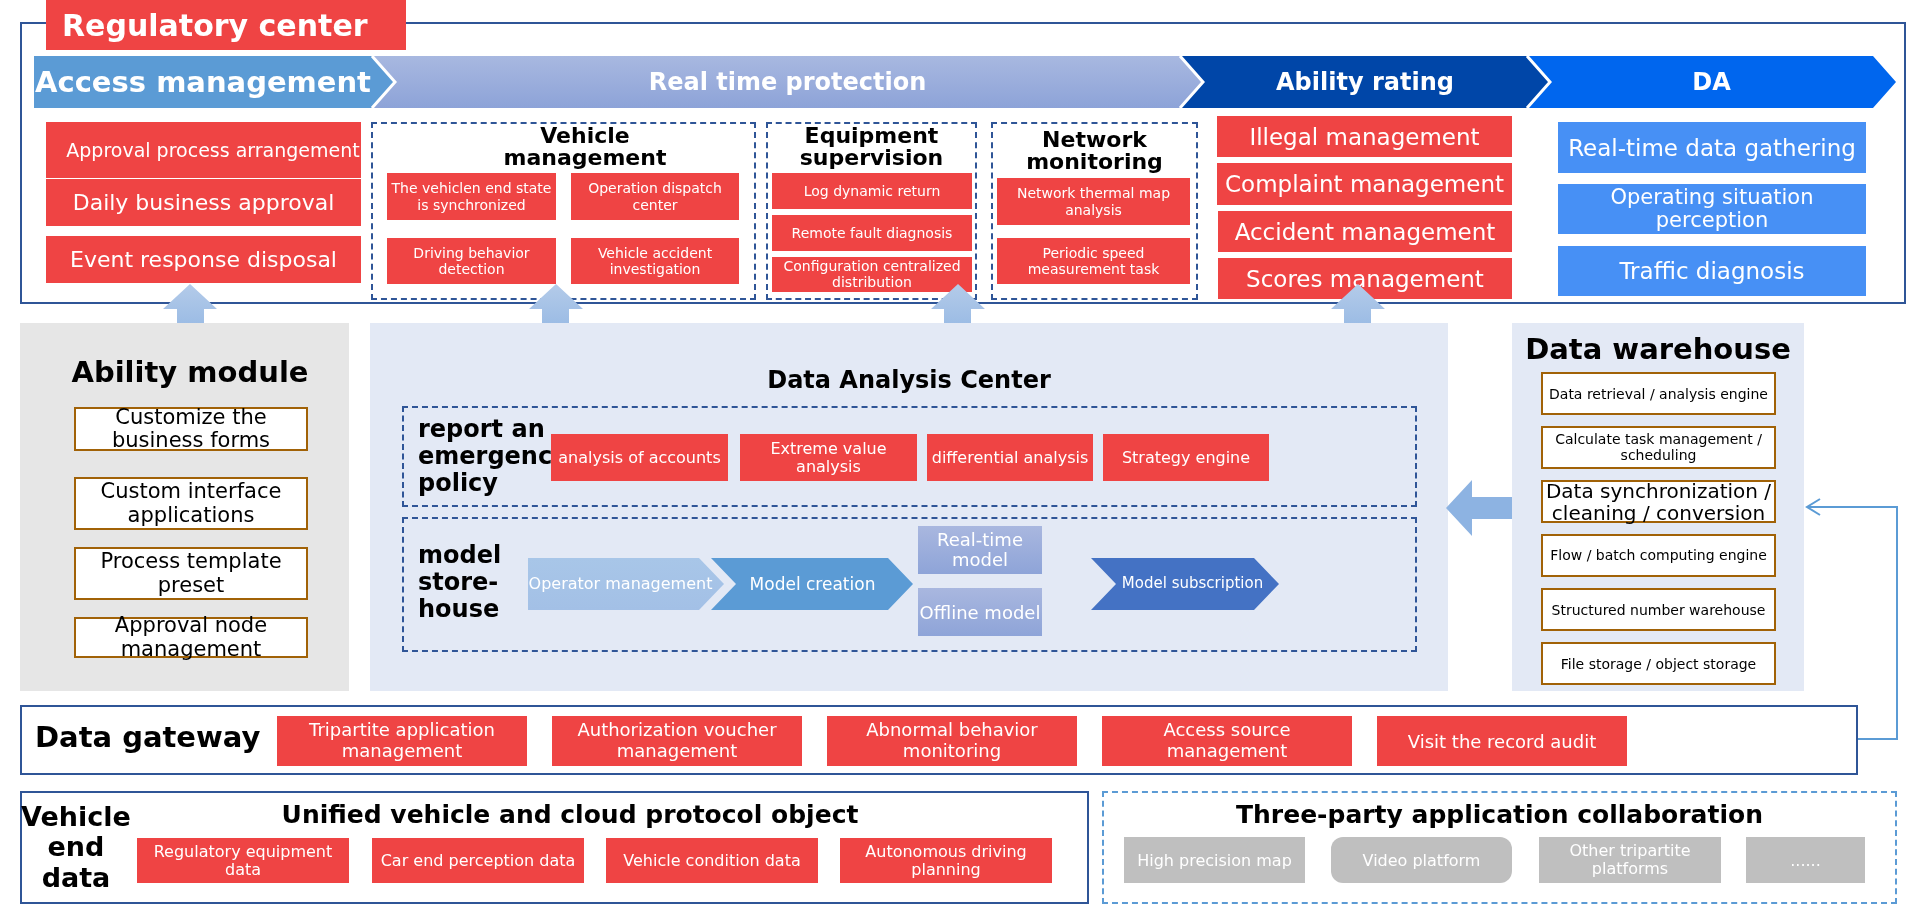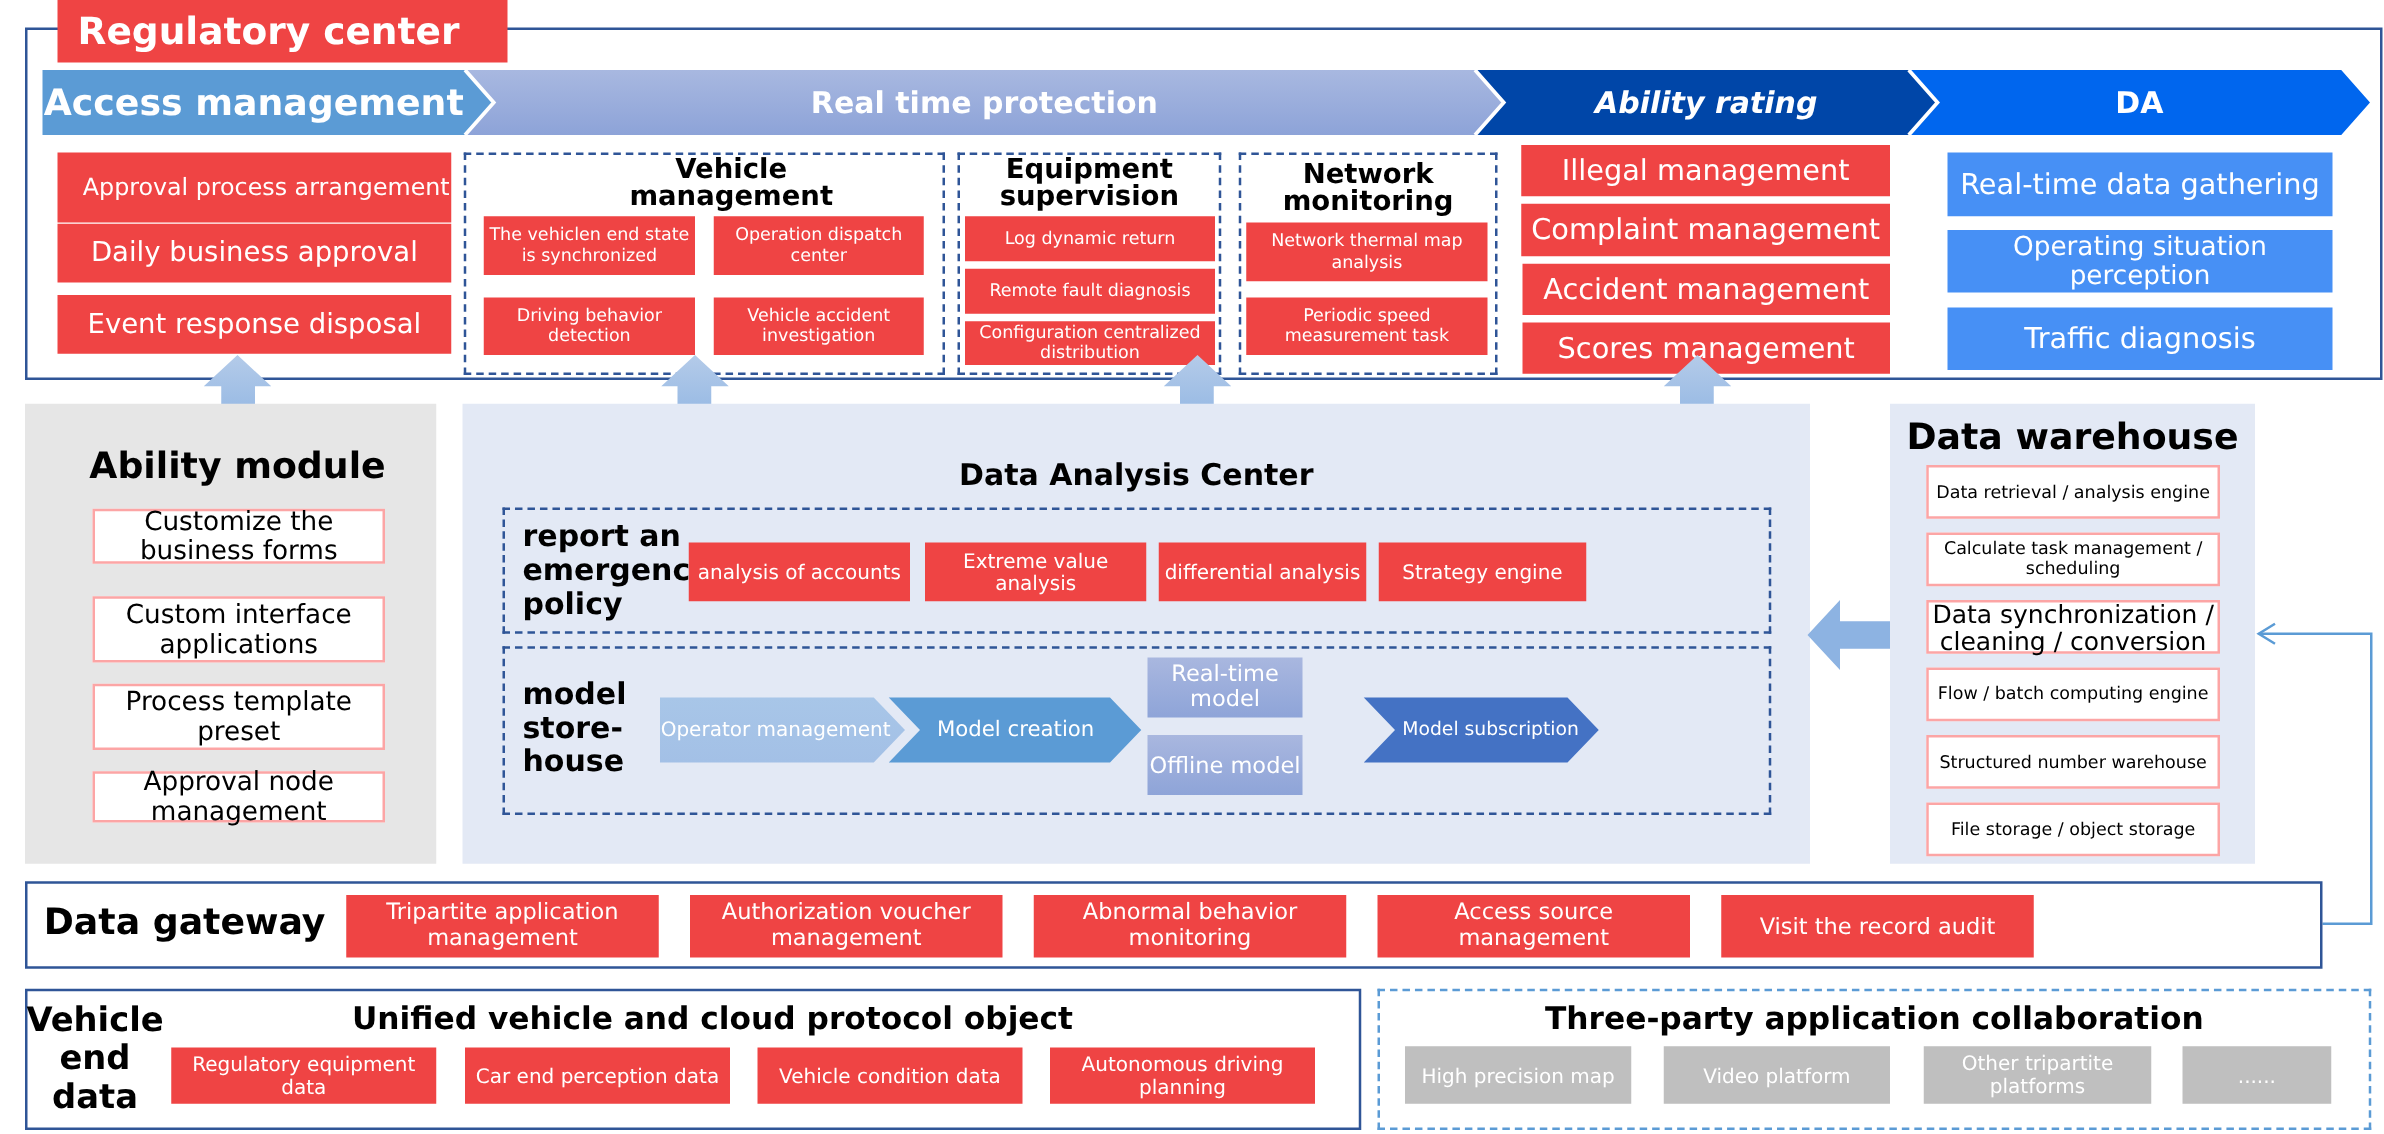--- a/index.html
+++ b/index.html
@@ -2,21 +2,21 @@
 <html><head>
 <meta charset="utf-8">
 <style>
   * { box-sizing: border-box; margin: 0; padding: 0; }
   html, body { width: 1907px; height: 907px; background: #ffffff; overflow: hidden; }
   body { position: relative; font-family: "DejaVu Sans", "Liberation Sans", sans-serif; color: #000; }
   .abs { position: absolute; }
   .c { display: flex; align-items: center; justify-content: center; text-align: center; }
   .dark { background: #ef4444; color: #fff; }
   .lightblue { background: #4790f5; color: #fff; }
-  .wbox { background: #fff; border: 2px solid #fca5a5; color: #000; }
+  .wbox { background: #fff; border: 2px solid #a16207; color: #000; }
   .grey { background: #bfbfbf; color: #fff; }
   .dash { border: 2px dashed #2f5597; }
   .frame { border: 2px solid #2f5597; }
   .bold { font-weight: bold; }
   svg.abs { overflow: visible; }
 </style>
 </head>
 <body>
 
 <div class="abs frame" style="left:20px;top:22px;width:1886px;height:282px;"></div>
@@ -32,21 +32,21 @@
   <polygon fill="#5b9bd5" points="34,56 372,56 395,82 372,108 34,108"></polygon>
   <polygon fill="url(#gRT)" points="372,56 1180,56 1203,82 1180,108 372,108 395,82"></polygon>
   <polygon fill="#0046a8" points="1180,56 1527,56 1550,82 1527,108 1180,108 1203,82"></polygon>
   <polygon fill="#0066ee" points="1527,56 1873,56 1896,82 1873,108 1527,108 1550,82"></polygon>
   <polyline points="372,56 395,82 372,108" fill="none" stroke="#fff" stroke-width="3"></polyline>
   <polyline points="1180,56 1203,82 1180,108" fill="none" stroke="#fff" stroke-width="3"></polyline>
   <polyline points="1527,56 1550,82 1527,108" fill="none" stroke="#fff" stroke-width="3"></polyline>
 </svg>
 <div class="abs c bold" style="left:34px;top:56px;width:338px;height:52px;color:#fff;font-size:29px;">Access management</div>
 <div class="abs c bold" style="left:395px;top:56px;width:785px;height:52px;color:#fff;font-size:24px;">Real time protection</div>
-<div class="abs c bold" style="left:1203px;top:56px;width:324px;height:52px;color:#fff;font-size:24px;font-style:italic;">Ability rating</div>
+<div class="abs c bold" style="left:1203px;top:56px;width:324px;height:52px;color:#fff;font-size:24px;">Ability rating</div>
 <div class="abs c bold" style="left:1550px;top:56px;width:323px;height:52px;color:#fff;font-size:24px;">DA</div>
 
 <div class="abs dark c" style="left:46px;top:122px;width:315px;height:56px;font-size:19px;padding-left:19px;">Approval process arrangement</div>
 <div class="abs dark c" style="left:46px;top:179px;width:315px;height:47px;font-size:22px;">Daily business approval</div>
 <div class="abs dark c" style="left:46px;top:236px;width:315px;height:47px;font-size:22px;">Event response disposal</div>
 
 <div class="abs dash" style="left:371px;top:122px;width:385px;height:178px;"></div>
 <div class="abs c bold" style="left:470px;top:122px;width:230px;height:50px;font-size:22px;line-height:1.0;">Vehicle management</div>
 <div class="abs dark c" style="left:387px;top:173px;width:169px;height:47px;font-size:14px;line-height:1.15;">The vehiclen end state is synchronized</div>
 <div class="abs dark c" style="left:571px;top:173px;width:168px;height:47px;font-size:14px;line-height:1.15;">Operation dispatch center</div>
@@ -159,15 +159,15 @@
 <div class="abs c bold" style="left:20px;top:795px;width:112px;height:105px;font-size:27px;line-height:1.12;">Vehicle end data</div>
 <div class="abs c bold" style="left:200px;top:798px;width:740px;height:32px;font-size:25px;">Unified vehicle and cloud protocol object</div>
 <div class="abs dark c" style="left:137px;top:838px;width:212px;height:45px;font-size:16px;line-height:1.1;">Regulatory equipment data</div>
 <div class="abs dark c" style="left:372px;top:838px;width:212px;height:45px;font-size:16px;">Car end perception data</div>
 <div class="abs dark c" style="left:606px;top:838px;width:212px;height:45px;font-size:16px;">Vehicle condition data</div>
 <div class="abs dark c" style="left:840px;top:838px;width:212px;height:45px;font-size:16px;line-height:1.1;">Autonomous driving planning</div>
 
 <div class="abs" style="left:1102px;top:791px;width:795px;height:113px;border:2px dashed #5b9bd5;"></div>
 <div class="abs c bold" style="left:1102px;top:798px;width:795px;height:32px;font-size:25px;">Three-party application collaboration</div>
 <div class="abs grey c" style="left:1124px;top:837px;width:181px;height:46px;font-size:16px;">High precision map</div>
-<div class="abs grey c" style="left:1331px;top:837px;width:181px;height:46px;font-size:16px;">Video platform</div>
+<div class="abs grey c" style="left:1331px;top:837px;width:181px;height:46px;font-size:16px;border-radius:12px;">Video platform</div>
 <div class="abs grey c" style="left:1539px;top:837px;width:182px;height:46px;font-size:16px;line-height:1.1;">Other tripartite platforms</div>
 <div class="abs grey c" style="left:1746px;top:837px;width:119px;height:46px;font-size:16px;">......</div>
 
 </body></html>

